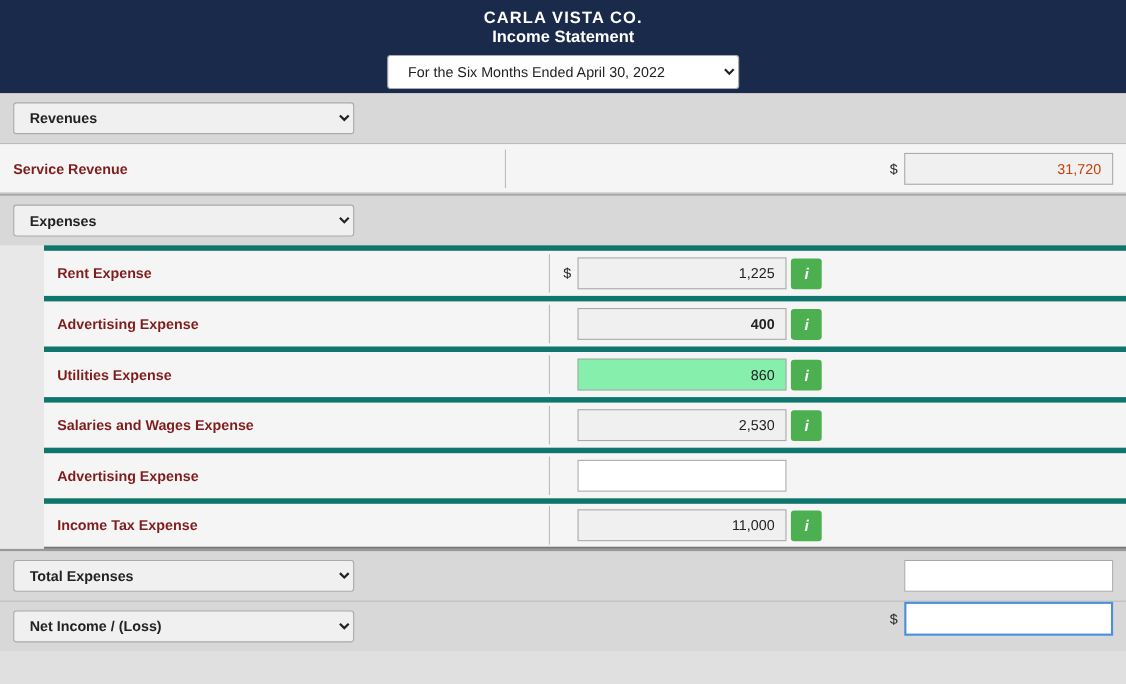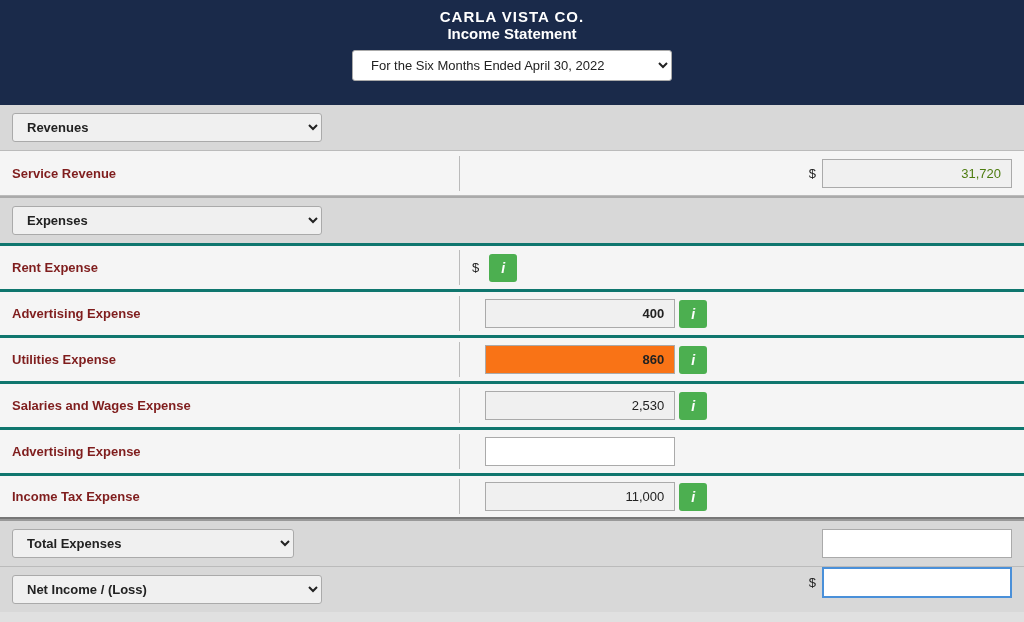--- a/index.html
+++ b/index.html
@@ -8,21 +8,21 @@
       font-size: 14px;
       background: #e0e0e0;
       width: 1024px;
       min-height: 622px;
     }
 
     .header {
       background: #1a2a4a;
       color: white;
       text-align: center;
-      padding: 8px 0 24px 0;
+      padding: 8px 0 4px 0;
     }
     .header .company-name {
       font-size: 15px;
       font-weight: bold;
       letter-spacing: 1px;
       text-transform: uppercase;
     }
     .header .report-title {
       font-size: 15px;
       font-weight: bold;
@@ -61,23 +61,24 @@
       border-radius: 3px;
       background: #f0f0f0;
       color: #222;
       width: 310px;
       cursor: pointer;
     }
 
     .data-row {
       display: flex;
       align-items: center;
-      border-top: 3px solid #0f766e;
+      border-top: 5px solid #0f766e;
       background: #f5f5f5;
       min-height: 46px;
+      margin-left: 40px;
     }
     .data-row:last-of-type {
       border-bottom: 1px solid #bbb;
     }
 
     .label-cell {
       width: 460px;
       min-width: 460px;
       padding: 10px 12px;
       font-weight: bold;
@@ -142,21 +143,21 @@
       padding-right: 6px;
     }
 
     .right-input {
       width: 190px;
       padding: 6px 10px;
       font-size: 13px;
       border: 1px solid #aaa;
       background: white;
       text-align: right;
-      color: #4d7c0f;
+      color: #c2410c;
     }
 
     .right-input.blue-border {
       border: 2px solid #4a90d9;
       background: white;
     }
 
     .revenues-row {
       display: flex;
       align-items: center;
@@ -228,38 +229,39 @@
   <div class="section-header expenses-section">
     <select>
       <option>Expenses</option>
     </select>
   </div>
 
   <div class="data-row">
     <div class="label-cell">Rent Expense</div>
     <span class="dollar-sign">$</span>
     <div class="value-cell">
+      <input class="value-input" type="text" value="1,225" readonly="" style="background: rgb(240, 240, 240);">
       <button class="info-btn">i</button>
     </div>
   </div>
 
   <div class="data-row">
     <div class="label-cell">Advertising Expense</div>
     <span class="dollar-sign" style="visibility:hidden;">$</span>
     <div class="value-cell">
       <input class="value-input" type="text" value="400" readonly="" style="background: rgb(240, 240, 240); font-weight: bold;">
       <button class="info-btn">i</button>
     </div>
   </div>
 
   <div class="data-row">
     <div class="label-cell">Utilities Expense</div>
     <span class="dollar-sign" style="visibility:hidden;">$</span>
     <div class="value-cell">
-      <input class="value-input" type="text" value="860" readonly="" style="background: #f97316; font-weight: bold;">
+      <input class="value-input" type="text" value="860" readonly="" style="background: #86efac;">
       <button class="info-btn">i</button>
     </div>
   </div>
 
   <div class="data-row">
     <div class="label-cell">Salaries and Wages Expense</div>
     <span class="dollar-sign" style="visibility:hidden;">$</span>
     <div class="value-cell">
       <input class="value-input" type="text" value="2,530" readonly="" style="background: rgb(240, 240, 240);">
       <button class="info-btn">i</button>
@@ -278,21 +280,21 @@
     <div class="label-cell">Income Tax Expense</div>
     <span class="dollar-sign" style="visibility:hidden;">$</span>
     <div class="value-cell">
       <input class="value-input" type="text" value="11,000" readonly="" style="background: rgb(240, 240, 240);">
       <button class="info-btn">i</button>
     </div>
   </div>
 
   <div class="total-row">
     <div style="padding: 8px 12px;">
-      <select style="padding:5px 10px; font-size:13px; font-weight:bold; border:1.5px solid #aaa; border-radius:3px; background:#f0f0f0; color:#222; width:282px; cursor:pointer;">
+      <select style="padding:5px 10px; font-size:13px; font-weight:bold; border:1.5px solid #aaa; border-radius:3px; background:#f0f0f0; color:#222; width:310px; cursor:pointer;">
         <option>Total Expenses</option>
       </select>
     </div>
     <div class="spacer-col"></div>
     <div class="right-value-cell">
       <input class="right-input" type="text" value="" style="">
     </div>
   </div>
 
   <div class="net-income-row">

